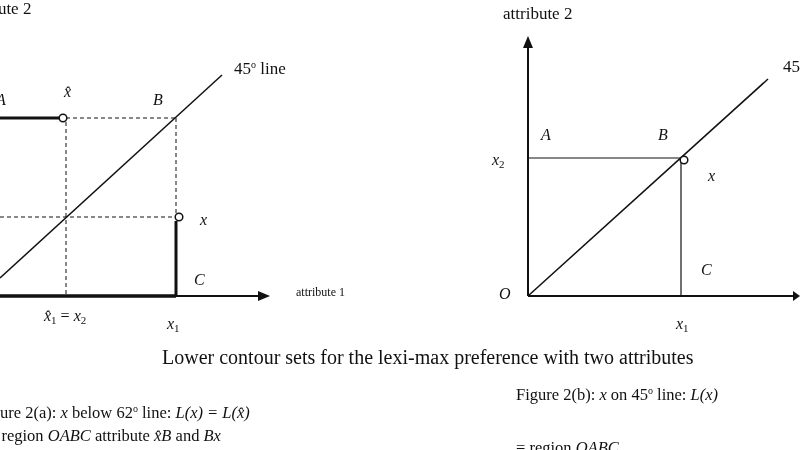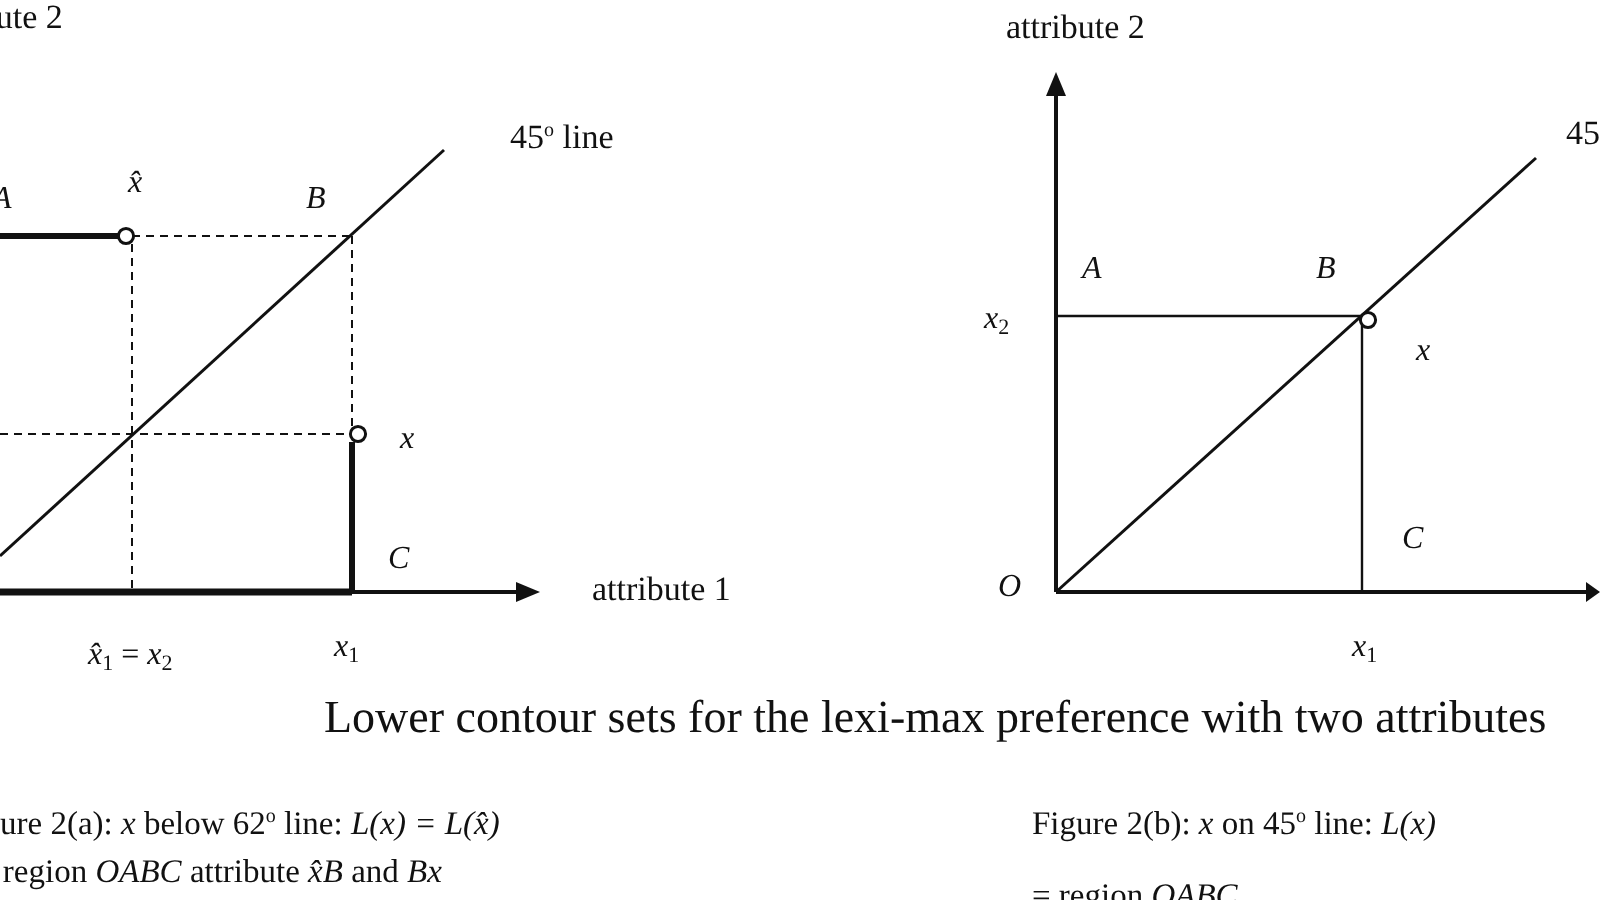--- a/index.html
+++ b/index.html
@@ -42,39 +42,39 @@
     <line x1="528" y1="296" x2="795" y2="296" stroke-width="2"></line>
     <polygon points="793,291 800,296 793,301" fill="#111" stroke="none"></polygon>
     <line x1="528" y1="296" x2="768" y2="79" stroke-width="1.5"></line>
     <line x1="528" y1="158" x2="682" y2="158" stroke-width="1.2"></line>
     <line x1="681" y1="158" x2="681" y2="296" stroke-width="1.2"></line>
     <circle cx="684" cy="160" r="3.8" fill="#fff" stroke-width="1.5"></circle>
   </g>
 </svg>
 
 <div class="t" style="left:-38px; top:0px; font-size:17px;">attribute 2</div>
-<div class="t" style="left:234px; top:60px; font-size:17px;margin-left:21px;"><span>45</span><sup>o</sup><span> line</span></div>
+<div class="t" style="left:234px; top:60px; font-size:17px;"><span>45</span><sup>o</sup><span> line</span></div>
 <div class="t i" style="left:-4px; top:92px;">A</div>
 <div class="t i" style="left:64px; top:84px;">x̂</div>
 <div class="t i" style="left:153px; top:92px;">B</div>
 <div class="t i" style="left:200px; top:212px;">x</div>
 <div class="t i" style="left:194px; top:272px;">C</div>
-<div class="t" style="left:296px; top:286px; font-size:17px;">attribute 1</div>
-<div class="t" style="left:44px; top:320px;"><span class="i">x̂</span><sub>1</sub><span> = </span><span class="i">x</span><sub>2</sub></div>
+<div class="t" style="left:296px; top:286px; font-size:12px;">attribute 1</div>
+<div class="t" style="left:44px; top:308px;"><span class="i">x̂</span><sub>1</sub><span> = </span><span class="i">x</span><sub>2</sub></div>
 <div class="t" style="left:167px; top:316px;"><span class="i">x</span><sub>1</sub></div>
 
 <div class="t" style="left:503px; top:5px; font-size:17px;">attribute 2</div>
 <div class="t" style="left:783px; top:58px; font-size:17px;">45</div>
 <div class="t i" style="left:541px; top:127px;">A</div>
 <div class="t i" style="left:658px; top:127px;">B</div>
 <div class="t" style="left:492px; top:152px;"><span class="i">x</span><sub>2</sub></div>
 <div class="t i" style="left:708px; top:168px;">x</div>
 <div class="t i" style="left:701px; top:262px;">C</div>
 <div class="t i" style="left:499px; top:286px;">O</div>
 <div class="t" style="left:676px; top:316px;"><span class="i">x</span><sub>1</sub></div>
 
-<div class="cap" style="left:162px; top:347px; font-size:23px;">Lower contour sets for the lexi-max preference with two attributes</div>
+<div class="cap" style="left:162px; top:347px; font-size:20px;">Lower contour sets for the lexi-max preference with two attributes</div>
 
 <div class="cap" style="left:-22px; top:404px;"><span>Figure 2(a): </span><span class="i">x</span><span> below 62</span><sup>o</sup><span> line: </span><span class="i">L(x) = L(x̂)</span></div>
 <div class="cap" style="left:-12px; top:428px;"><span>= region </span><span class="i">OABC</span><span> attribute </span><span class="i">x̂B</span><span> and </span><span class="i">Bx</span></div>
 
-<div class="cap" style="left:516px; top:404px;"><span>Figure 2(b): </span><span class="i">x</span><span> on 45</span><sup>o</sup><span> line: </span><span class="i">L(x)</span></div>
+<div class="cap" style="left:516px; top:386px;"><span>Figure 2(b): </span><span class="i">x</span><span> on 45</span><sup>o</sup><span> line: </span><span class="i">L(x)</span></div>
 <div class="cap" style="left:516px; top:440px;"><span>= region </span><span class="i">OABC</span></div>
 
 </body></html>

